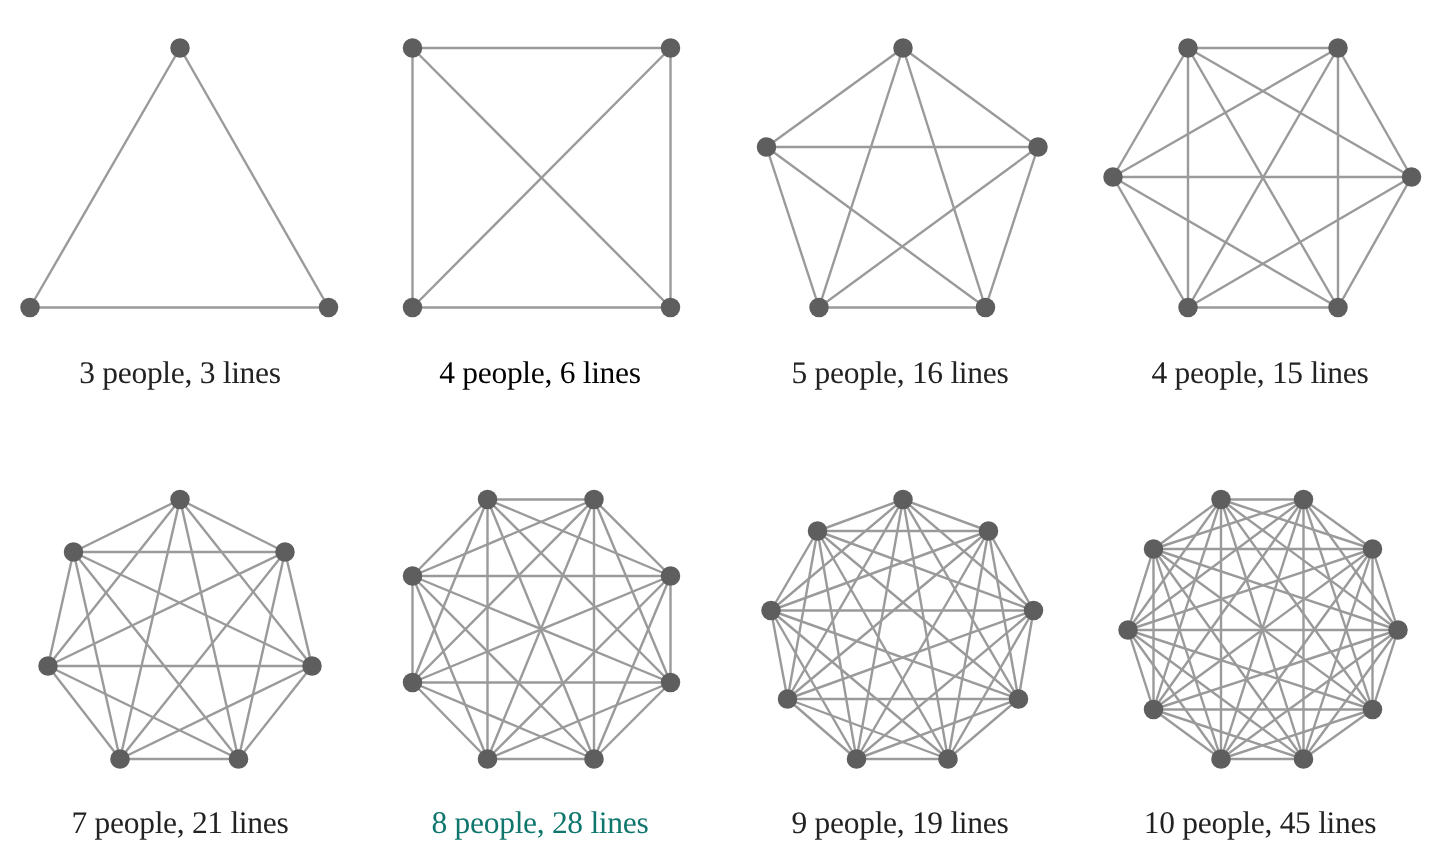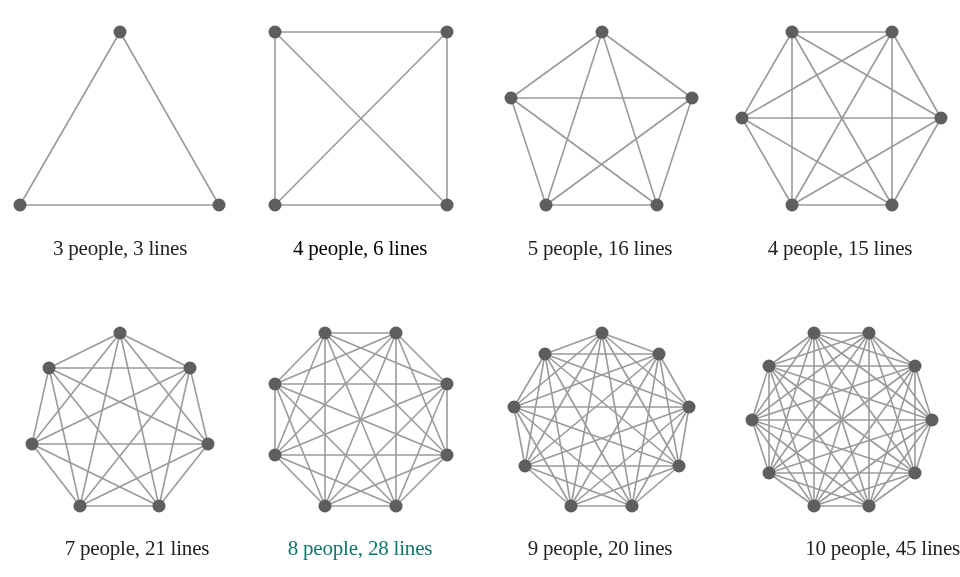--- a/index.html
+++ b/index.html
@@ -258,16 +258,16 @@
       <circle cx="915" cy="473" r="6.5" fill="#5e5e5e"></circle>
       <circle cx="814" cy="506" r="6.5" fill="#5e5e5e"></circle>
       <circle cx="869" cy="506" r="6.5" fill="#5e5e5e"></circle>
     </g>
   </svg>
 
 <div class="caption" style="left: 0px; top: 236px; color: rgb(34, 34, 34);">3 people, 3 lines</div>
 <div class="caption" style="left: 240px; top: 236px; color: #000000;">4 people, 6 lines</div>
 <div class="caption" style="left: 480px; top: 236px; color: rgb(34, 34, 34);">5 people, 16 lines</div>
 <div class="caption" style="left: 720px; top: 236px; color: rgb(34, 34, 34);">4 people, 15 lines</div>
-<div class="caption" style="left: 17px; top: 536px; color: rgb(34, 34, 34);">7 people, 21 lines</div>
+<div class="caption" style="left: 0px; top: 536px; color: rgb(34, 34, 34);">7 people, 21 lines</div>
 <div class="caption" style="left: 240px; top: 536px; color: #0f766e;">8 people, 28 lines</div>
-<div class="caption" style="left: 480px; top: 536px; color: rgb(34, 34, 34);">9 people, 20 lines</div>
-<div class="caption" style="left: 720px; top: 536px; color: rgb(34, 34, 34); text-align: right;">10 people, 45 lines</div>
+<div class="caption" style="left: 480px; top: 536px; color: rgb(34, 34, 34);">9 people, 19 lines</div>
+<div class="caption" style="left: 720px; top: 536px; color: rgb(34, 34, 34);">10 people, 45 lines</div>
 
 </body></html>

